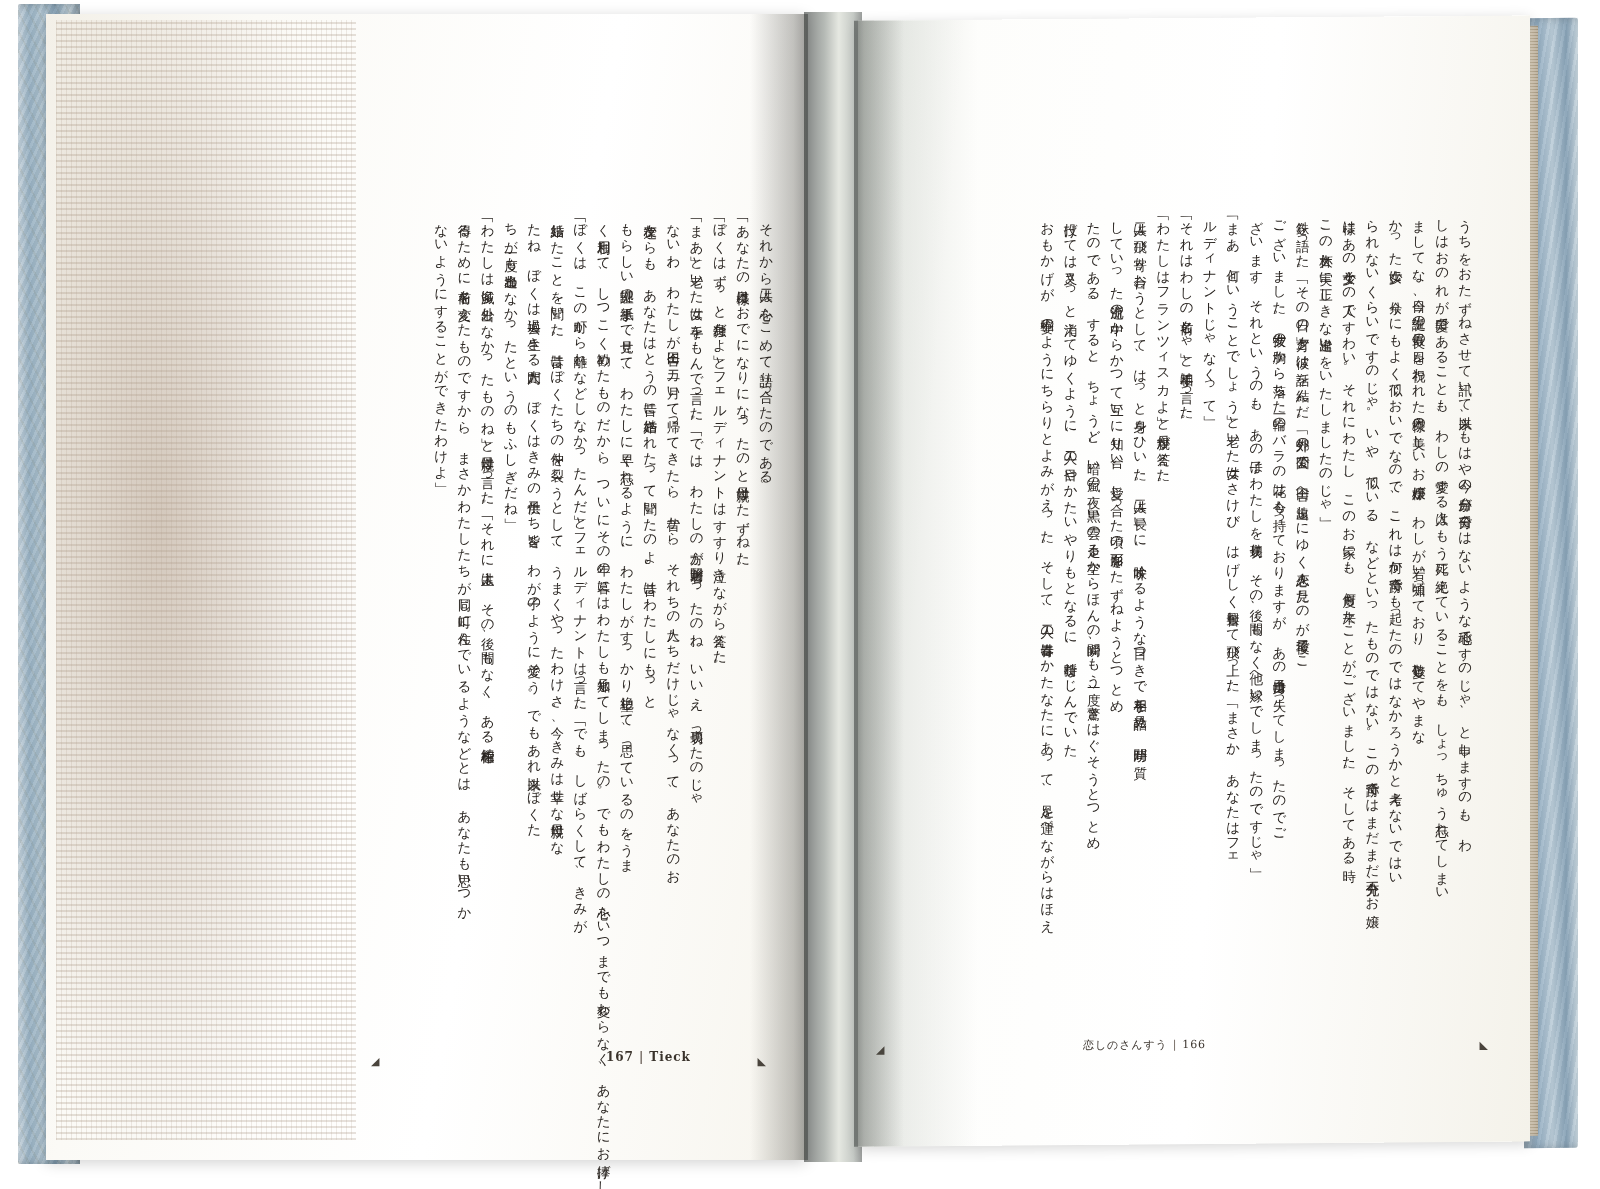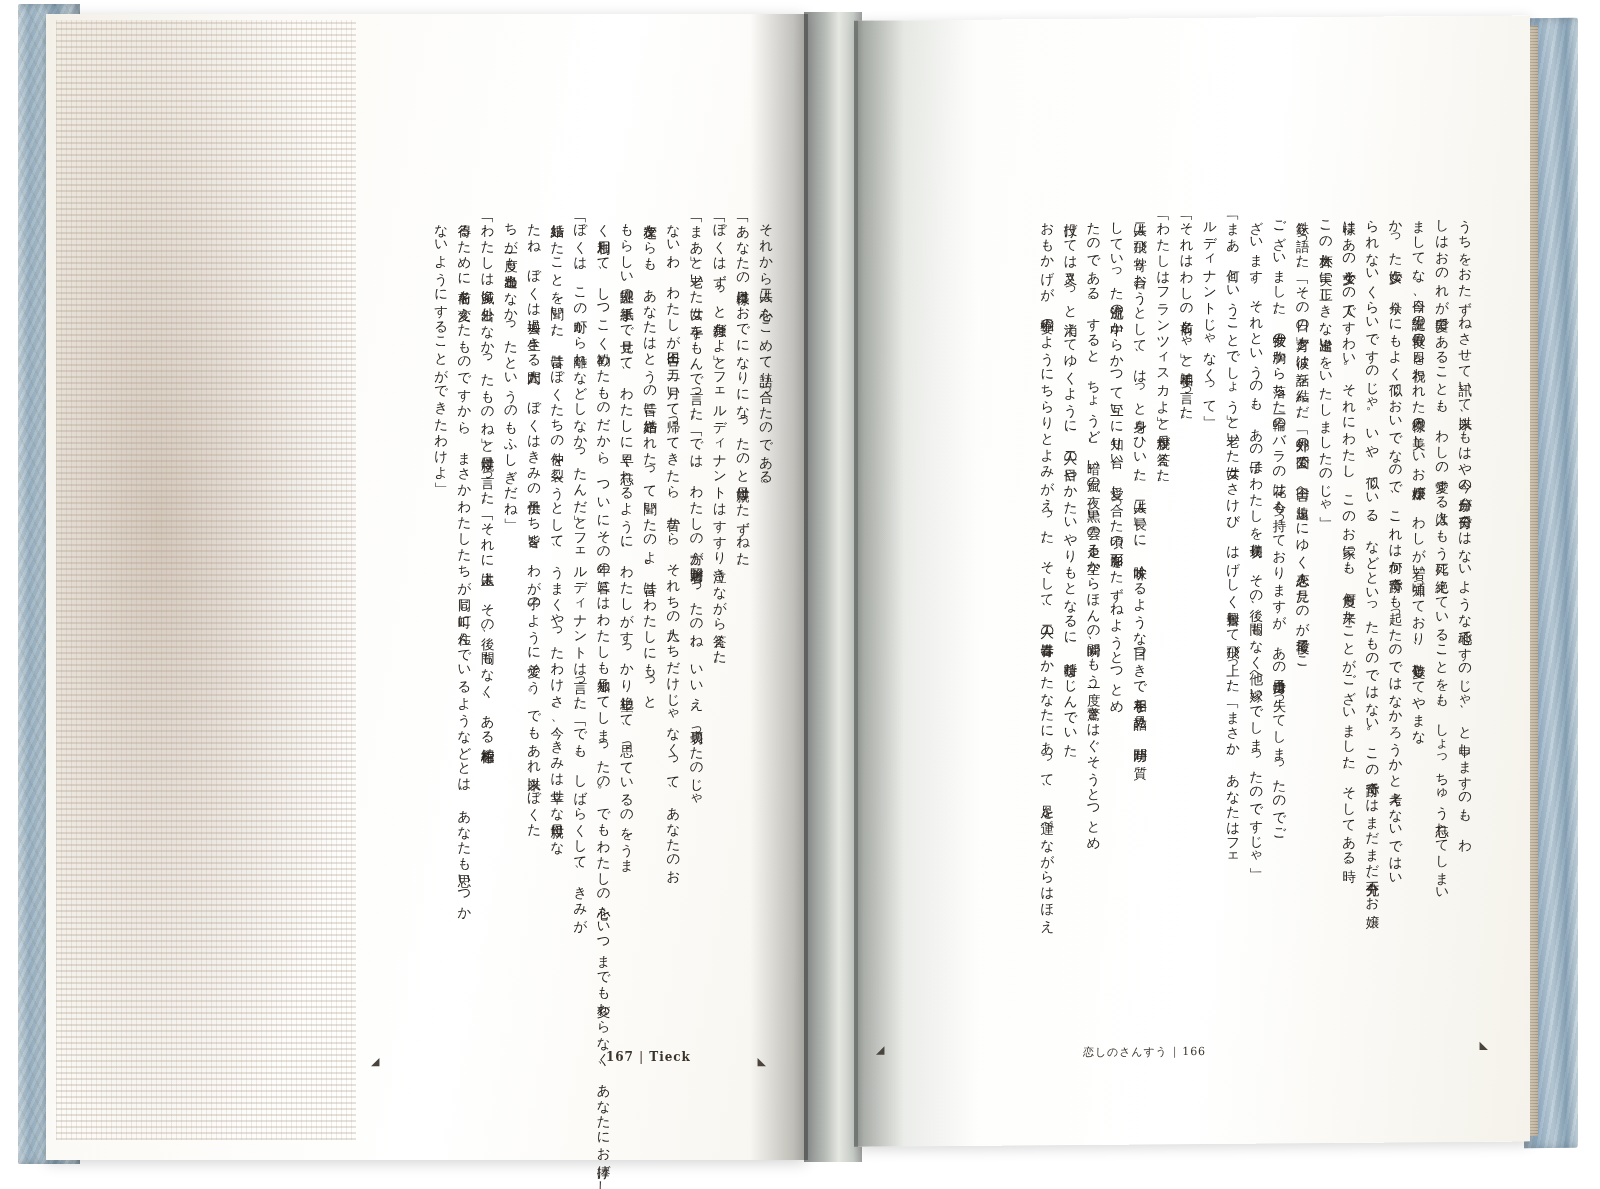--- a/index.html
+++ b/index.html
@@ -197,21 +197,21 @@
     font-family: "DejaVu Serif", serif;
     letter-spacing: .08em;
   }
   .folio-left {
     left: 560px;
     bottom: 96px;
     font-weight: bold;
   }
   .folio-right {
     left: 225px;
-    bottom: 85px;
+    bottom: 92px;
     font-size: 11px;
   }
   .folio .sep {
     display: inline-block;
     margin: 0 5px;
     color: #6a6058;
   }
 
   
   .corner-mark {

